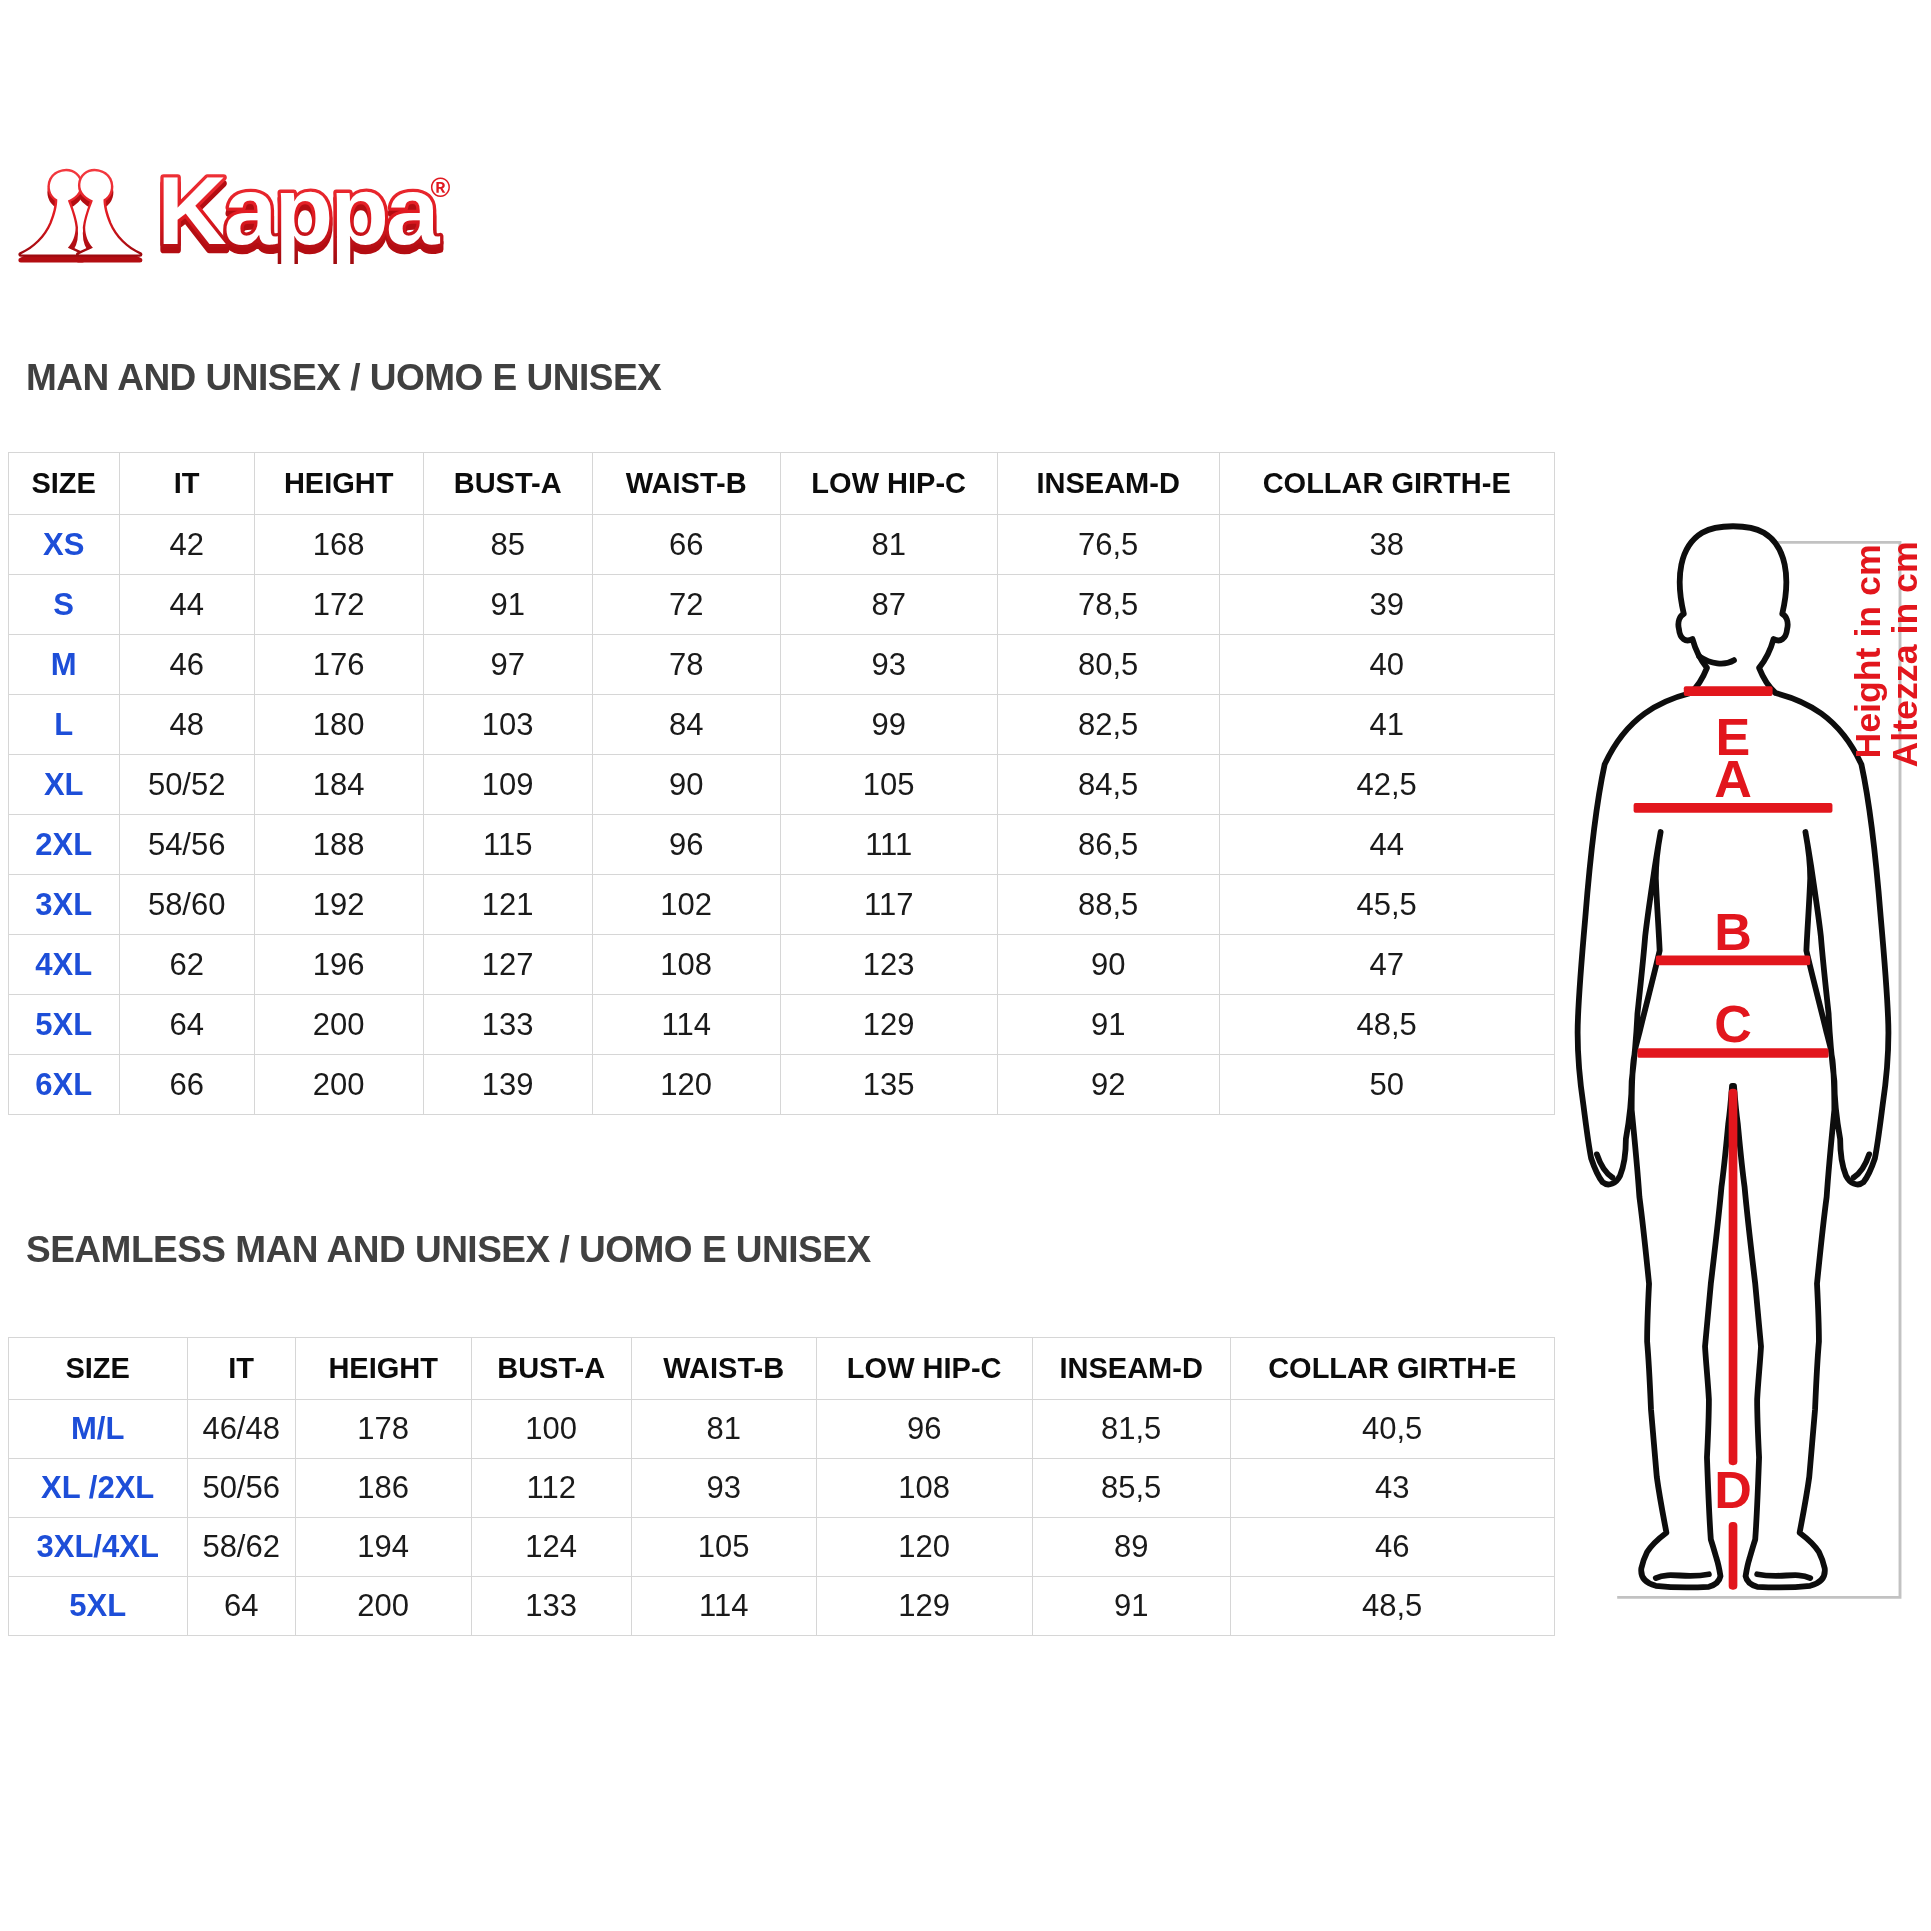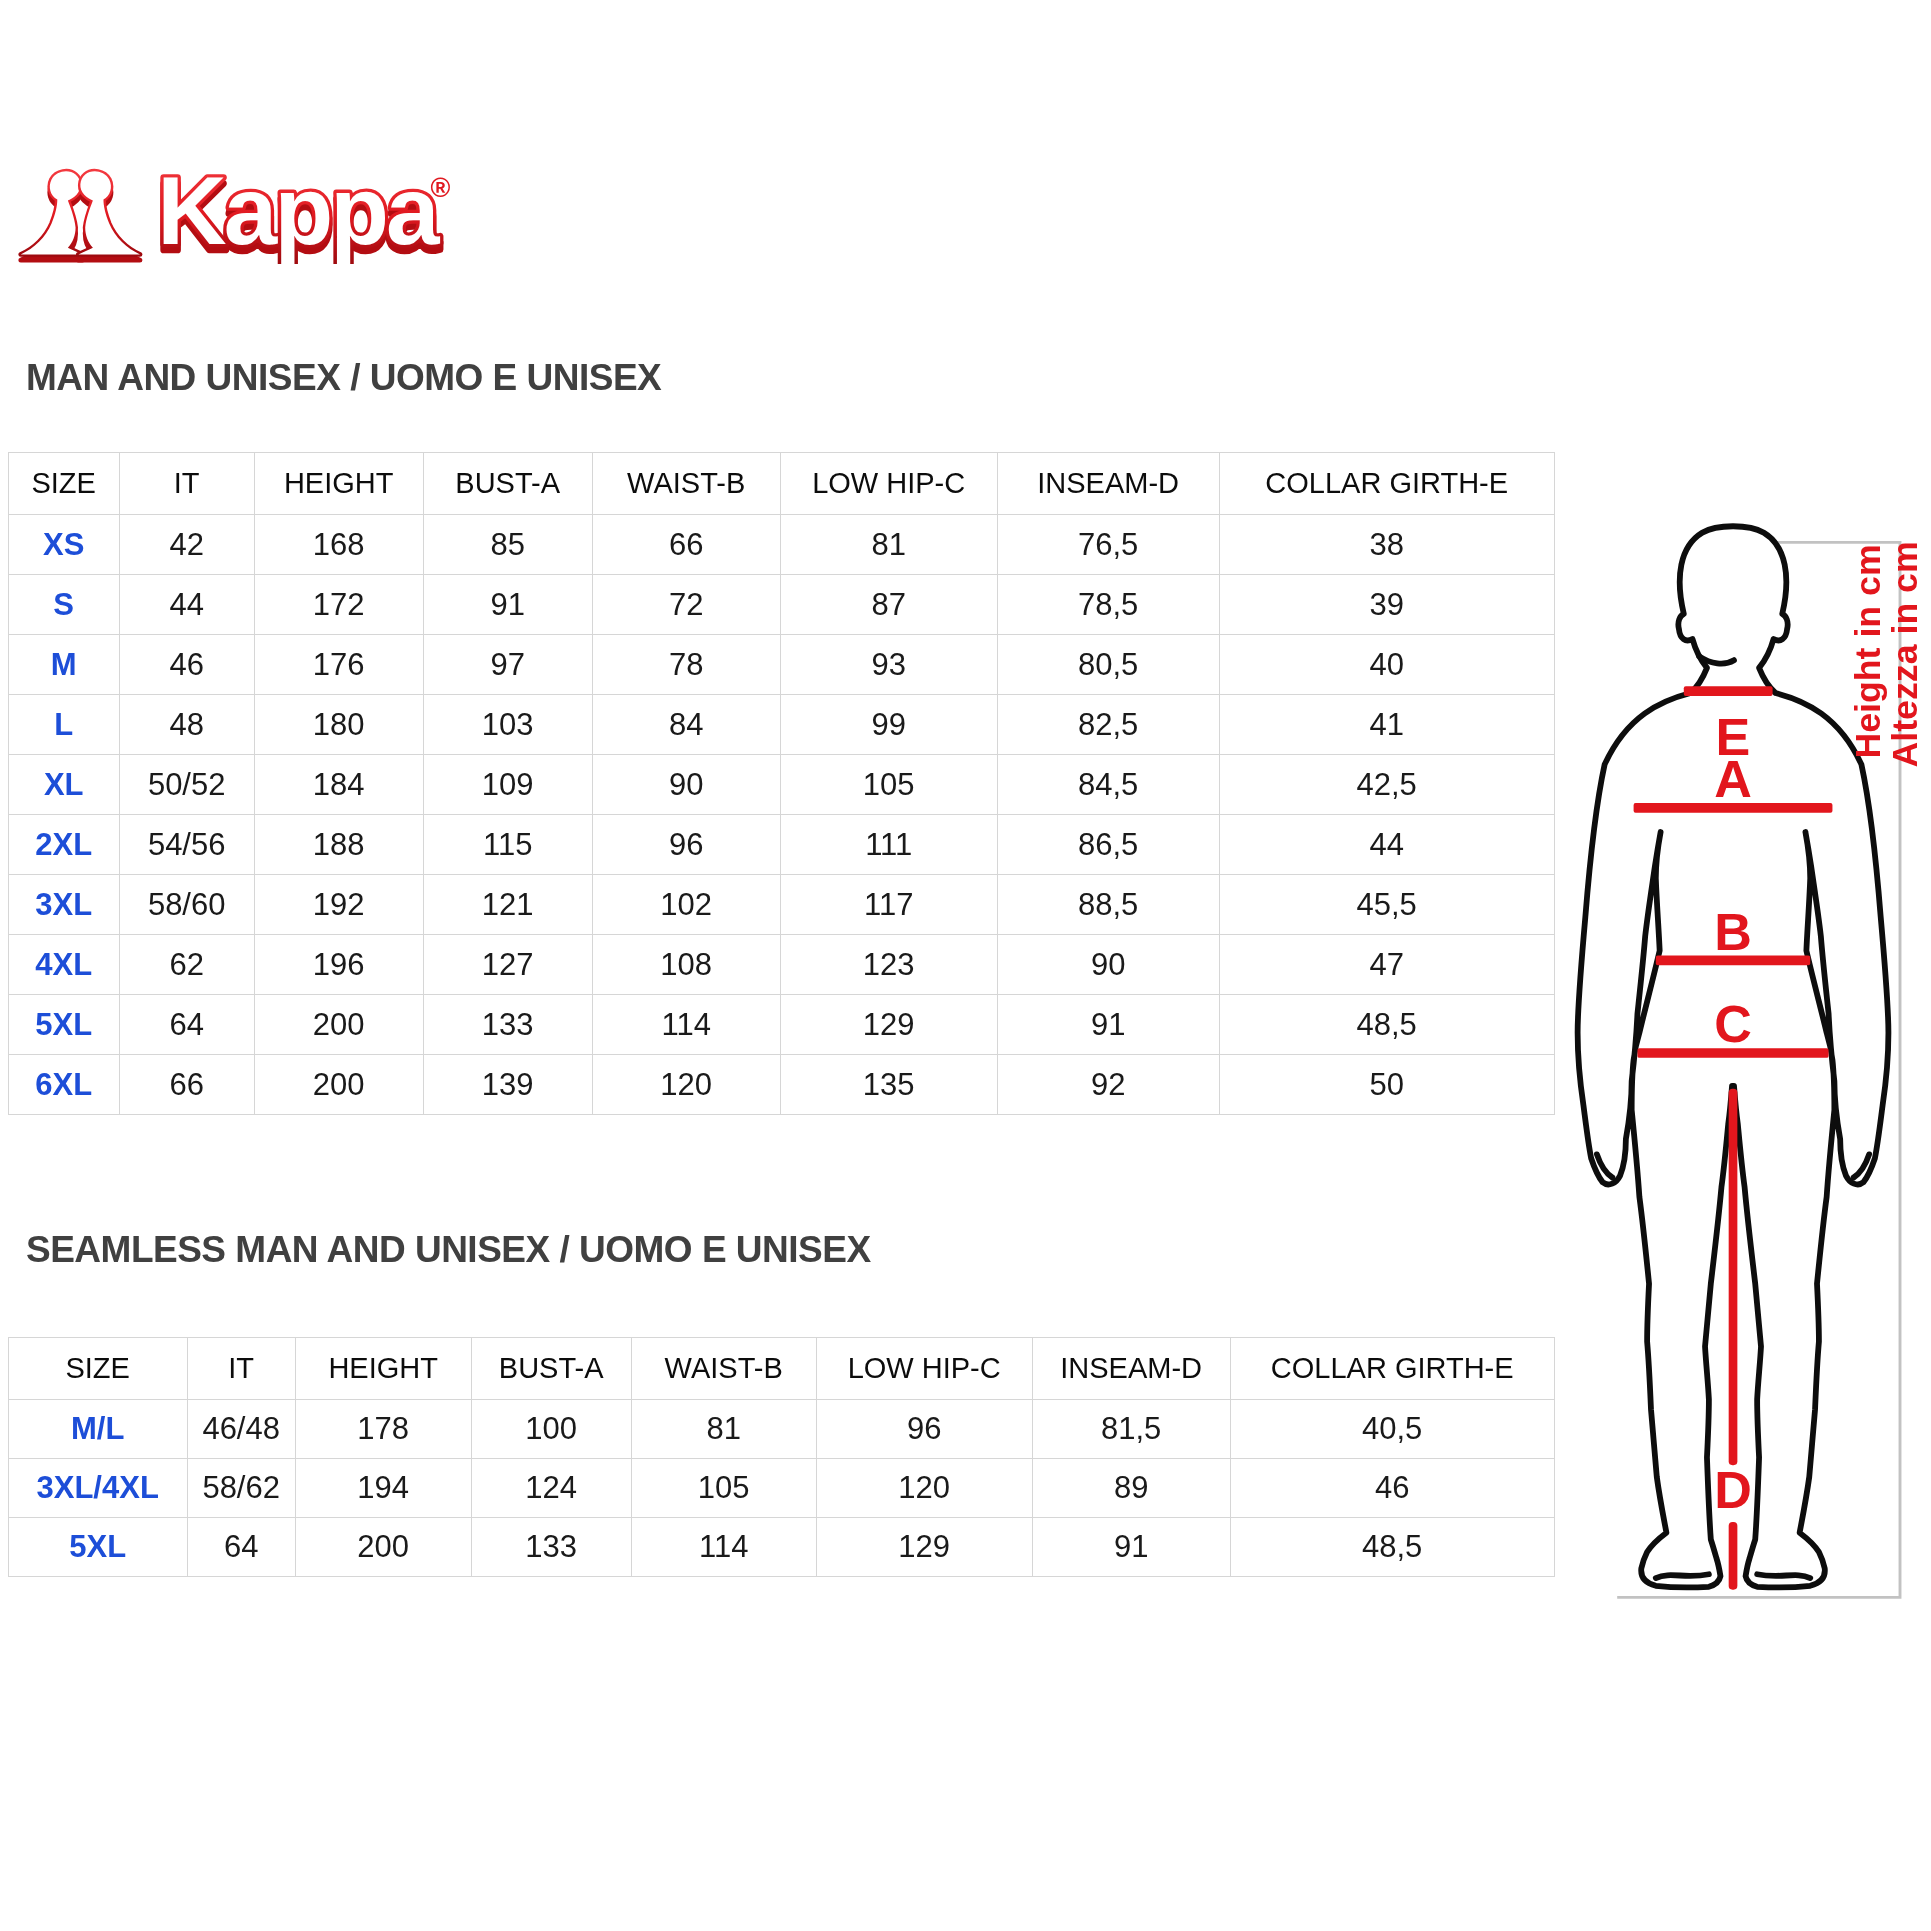--- a/index.html
+++ b/index.html
@@ -8,21 +8,21 @@
        position:relative;overflow:hidden;color:#151515;
        --accent:#e2161d}
   .heading{position:absolute;left:26px;font-size:37px;font-weight:bold;
            letter-spacing:-0.5px;color:#404040;white-space:nowrap}
   #h1{top:357px}
   #h2{top:1229px}
   table{position:absolute;left:7.7px;border-collapse:collapse;table-layout:fixed;background:#fff}
   #t1{top:452px;width:1547px}
   #t2{top:1337px;width:1547px}
   th,td{border:1.9px solid #d6d6d6;text-align:center;vertical-align:middle;overflow:hidden}
-  th{font-size:29px;font-weight:normal;color:#0c0c0c;height:62px}
+  th{font-size:29px;font-weight:bold;color:#0c0c0c;height:62px}
   td{font-size:31px;height:60px;color:#1a1a1a}
   #t2 td{height:59px}
   td.size-cell{font-weight:bold;color:#1d4ed8}
   svg{position:absolute;display:block}
   #logo{left:13.5px;top:164px;width:502px;height:100px}
   #figure{left:1564px;top:415px;width:367px;height:1332px}
   svg text{font-family:"Liberation Sans","DejaVu Sans",sans-serif}
   .word{font-size:100px;font-weight:bold;letter-spacing:-3px;fill:#ffffff;
         stroke:url(#kred);stroke-width:7;paint-order:stroke;stroke-linejoin:round}
   .word-sh{font-size:100px;font-weight:bold;letter-spacing:-3px;fill:#b30d12;
@@ -218,20 +218,30 @@
     <tbody>
       <tr>
         <td class="size-cell">M/L</td>
         <td class="value-cell">46/48</td>
         <td class="value-cell">178</td>
         <td class="value-cell">100</td>
         <td class="value-cell">81</td>
         <td class="value-cell">96</td>
         <td class="value-cell">81,5</td>
         <td class="value-cell">40,5</td>
+      </tr>
+      <tr>
+        <td class="size-cell">XL /2XL</td>
+        <td class="value-cell">50/56</td>
+        <td class="value-cell">186</td>
+        <td class="value-cell">112</td>
+        <td class="value-cell">93</td>
+        <td class="value-cell">108</td>
+        <td class="value-cell">85,5</td>
+        <td class="value-cell">43</td>
       </tr>
       <tr>
         <td class="size-cell">3XL/4XL</td>
         <td class="value-cell">58/62</td>
         <td class="value-cell">194</td>
         <td class="value-cell">124</td>
         <td class="value-cell">105</td>
         <td class="value-cell">120</td>
         <td class="value-cell">89</td>
         <td class="value-cell">46</td>

